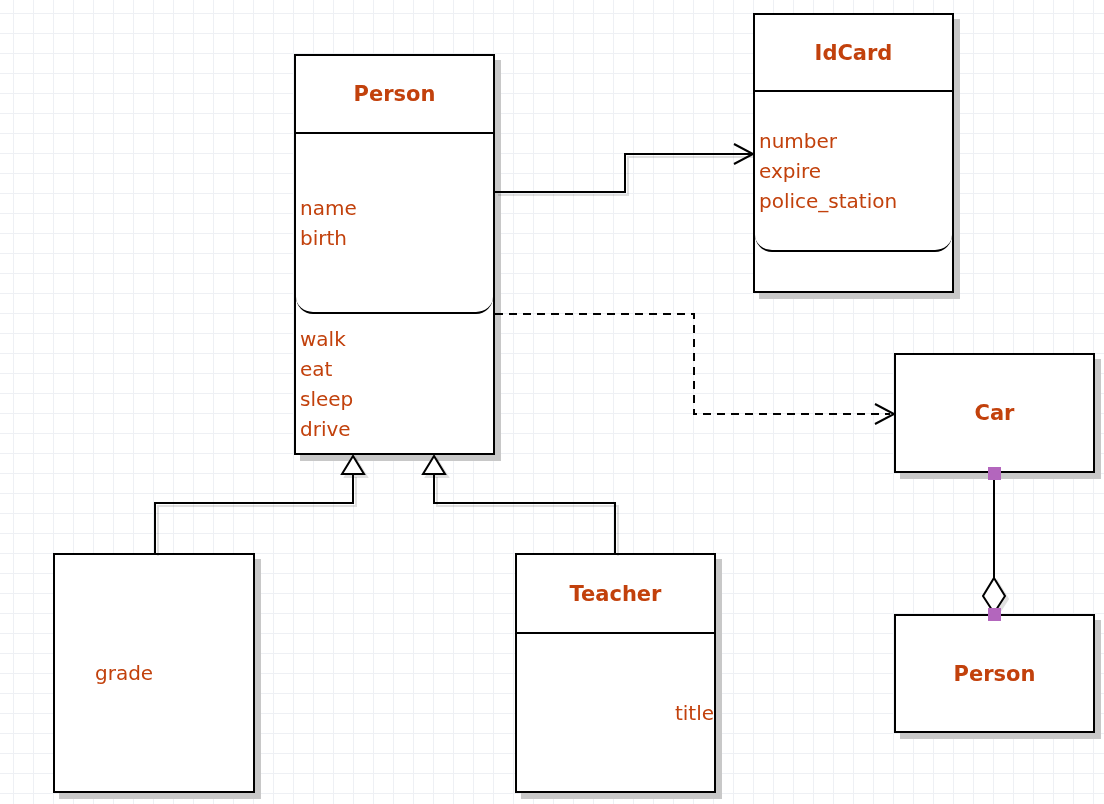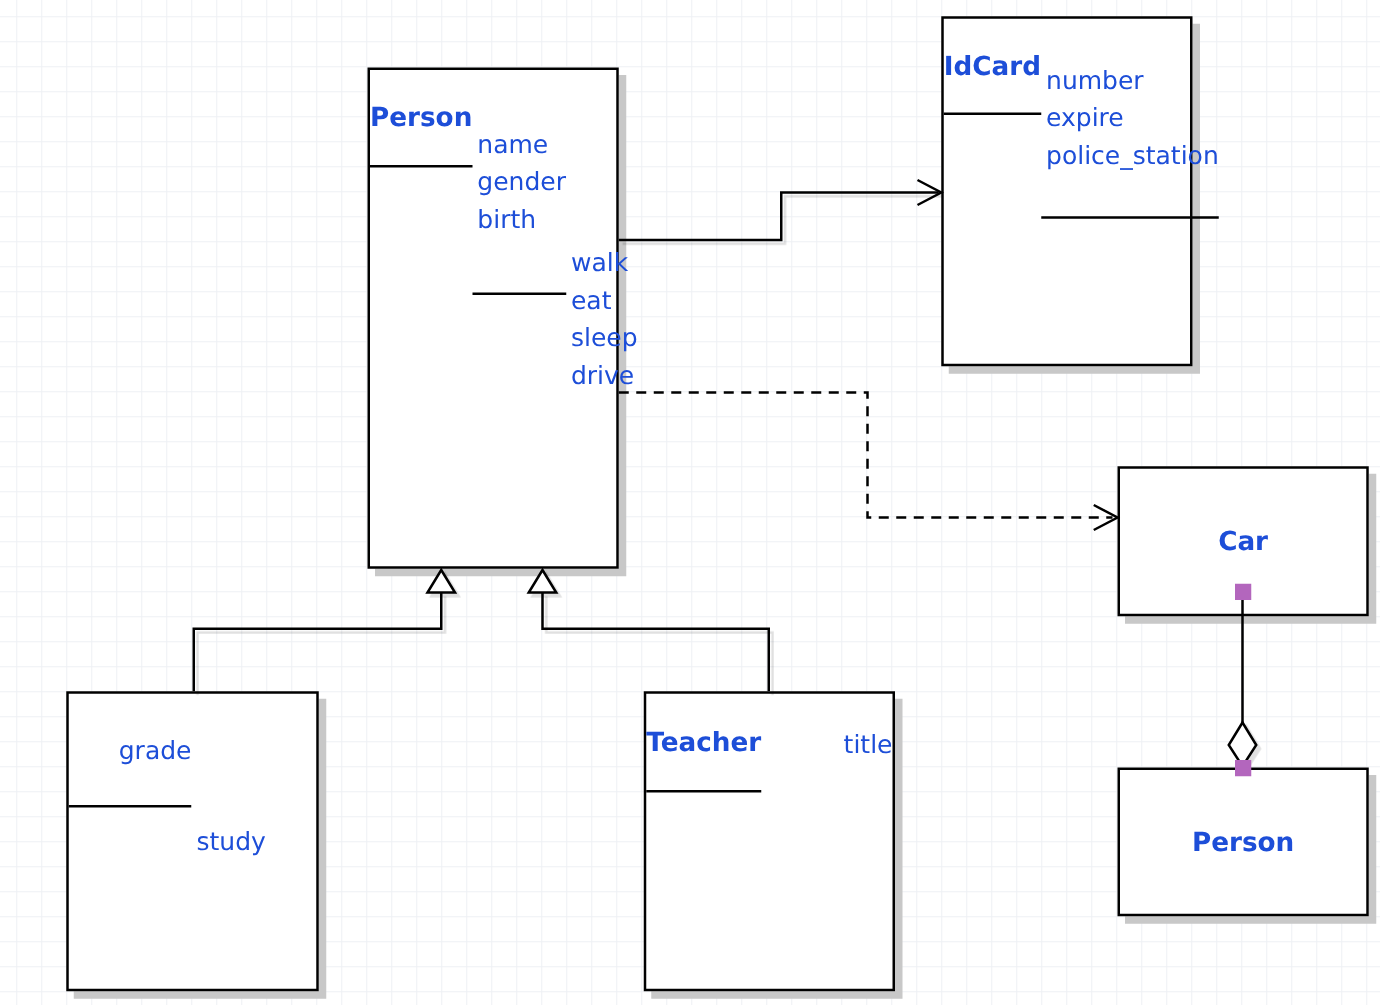--- a/index.html
+++ b/index.html
@@ -16,26 +16,26 @@
     background-image:
       linear-gradient(to right, #eef0f4 1px, transparent 1px),
       linear-gradient(to bottom, #eef0f4 1px, transparent 1px);
     background-size: 20px 20px;
     background-position: 13px 13px;
     font-family: "DejaVu Sans", "Liberation Sans", sans-serif;
   }
   .uml-class {
     position: absolute;
     display: flex;
-    flex-direction: row;
+    flex-direction: column;
     background: #ffffff;
     border: 2px solid #000000;
     box-shadow: 6px 6px 0 #c8c8c8;
     box-sizing: border-box;
-    color: #1d4ed8;
+    color: #c2410c;
   }
   .uml-title {
     flex: 0 0 auto;
     display: flex;
     align-items: center;
     justify-content: center;
     font-weight: bold;
     font-size: 21px;
     border-bottom: 2px solid #000000;
     box-sizing: border-box;
@@ -45,20 +45,21 @@
     border-bottom: none;
   }
   .uml-section {
     box-sizing: border-box;
     display: flex;
     flex-direction: column;
     justify-content: center;
     padding-left: 4px;
     font-size: 20px;
     border-bottom: 2px solid #000000;
+    border-radius: 17px;
   }
   .uml-section:last-child {
     border-bottom: none;
     flex: 1 1 auto;
   }
   .uml-member {
     line-height: 30px;
     white-space: nowrap;
   }
   #connectors {
@@ -87,51 +88,47 @@
 </style>
 </head>
 <body>
 
 <div id="canvas">
 
   <div class="uml-class" style="left: 294px; top: 54px; width: 201px; height: 401px;">
       <div class="uml-title" style="height: 78px;">Person</div>
       <div class="uml-section" style="height: 180px;">
         <div class="uml-member">name</div>
-        <div class="uml-member">gender</div>
         <div class="uml-member">birth</div>
       </div>
       <div class="uml-section">
         <div class="uml-member">walk</div>
         <div class="uml-member">eat</div>
         <div class="uml-member">sleep</div>
         <div class="uml-member">drive</div>
       </div>
     </div>
     <div class="uml-class" style="left: 753px; top: 13px; width: 201px; height: 280px;">
       <div class="uml-title" style="height: 77px;">IdCard</div>
       <div class="uml-section" style="height: 160px;">
         <div class="uml-member">number</div>
         <div class="uml-member">expire</div>
         <div class="uml-member">police_station</div>
       </div>
       <div class="uml-section"></div>
     </div>
-    <div class="uml-class no-sections" style="left: 894px; top: 353px; width: 201px; height: 120px; margin-top: 20px;">
+    <div class="uml-class no-sections" style="left: 894px; top: 353px; width: 201px; height: 120px;">
       <div class="uml-title">Car</div>
     </div>
     <div class="uml-class no-sections" style="left: 894px; top: 614px; width: 201px; height: 119px;">
       <div class="uml-title">Person</div>
     </div>
     <div class="uml-class" style="left: 53px; top: 553px; width: 202px; height: 240px;">
       <div class="uml-section" style="height: 91px; padding-left: 40px;">
         <div class="uml-member">grade</div>
-      </div>
-      <div class="uml-section">
-        <div class="uml-member">study</div>
       </div>
     </div>
     <div class="uml-class" style="left: 515px; top: 553px; width: 201px; height: 240px; text-align: right;">
       <div class="uml-title" style="height: 79px;">Teacher</div>
       <div class="uml-section" style="height: 79px;">
         <div class="uml-member">title</div>
       </div>
     </div>
     <svg id="connectors" width="1104" height="804" viewBox="0 0 1104 804">
 

